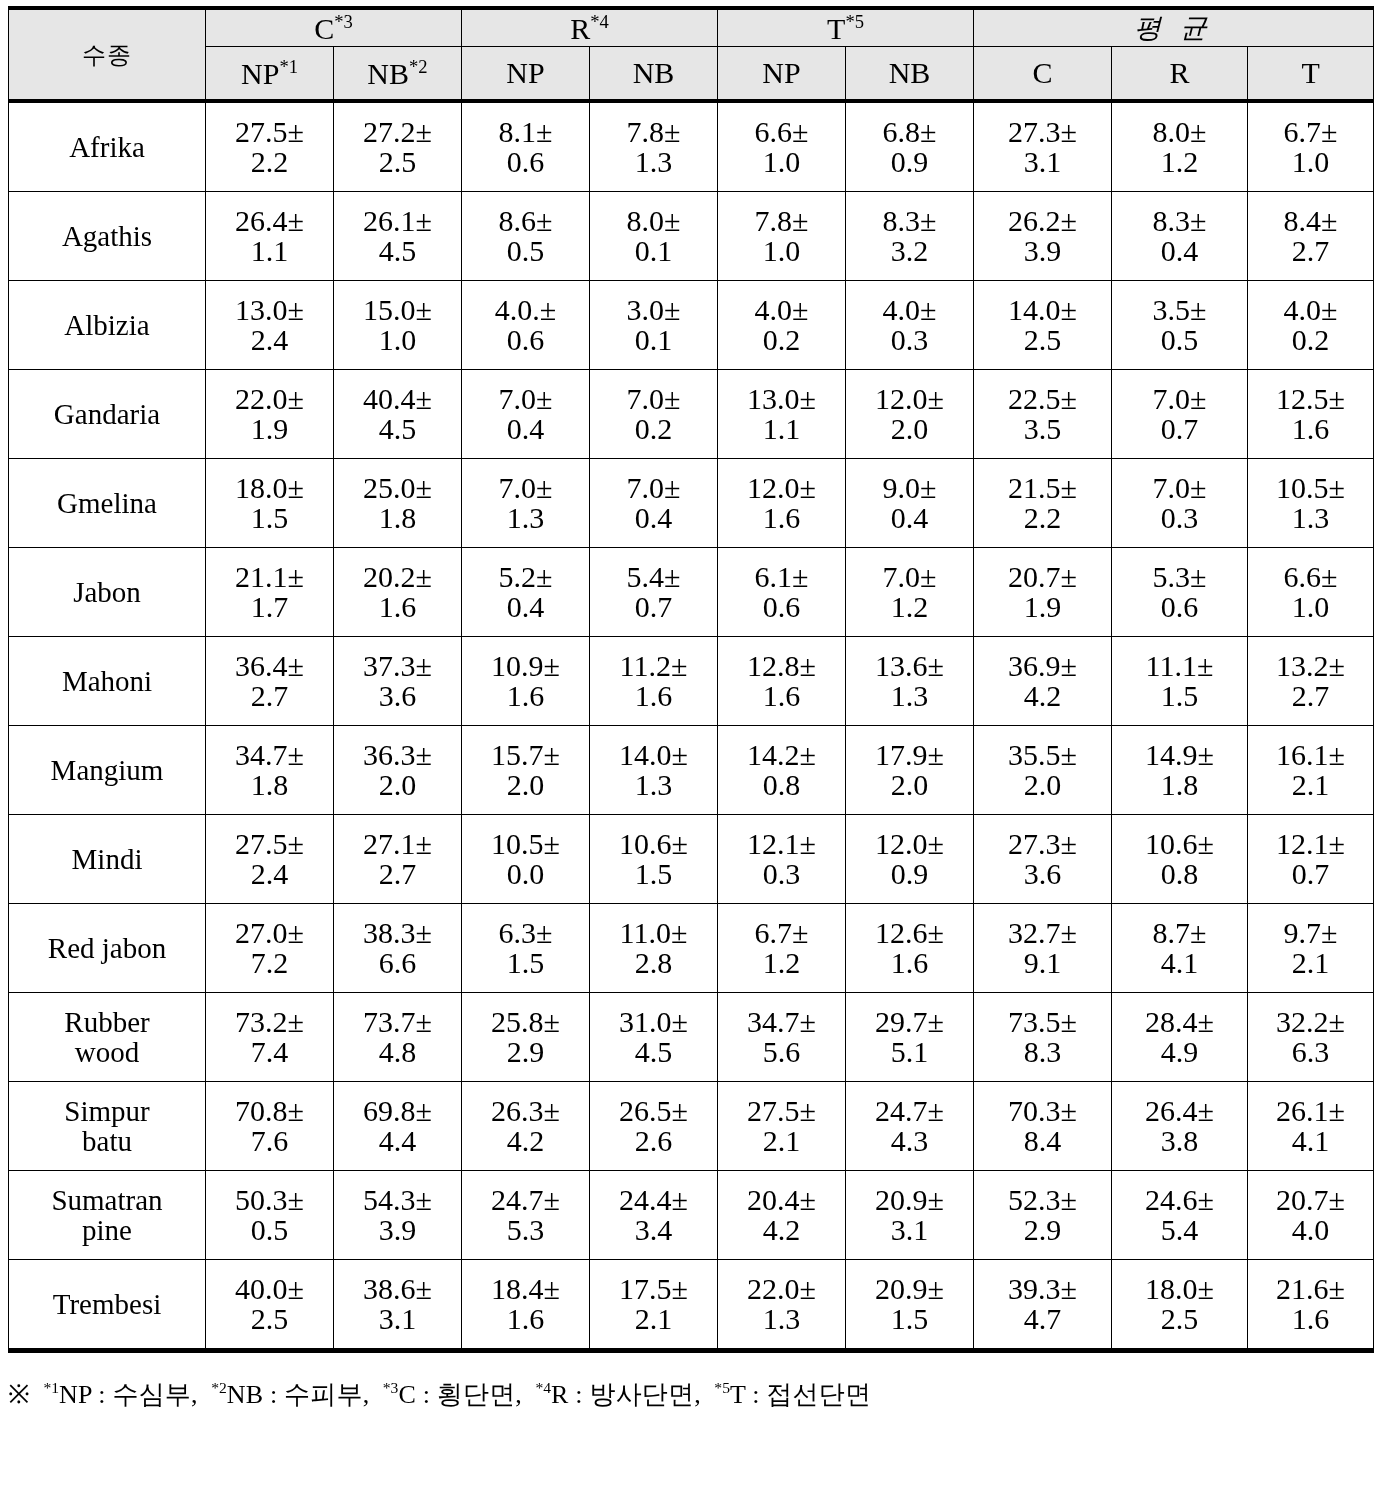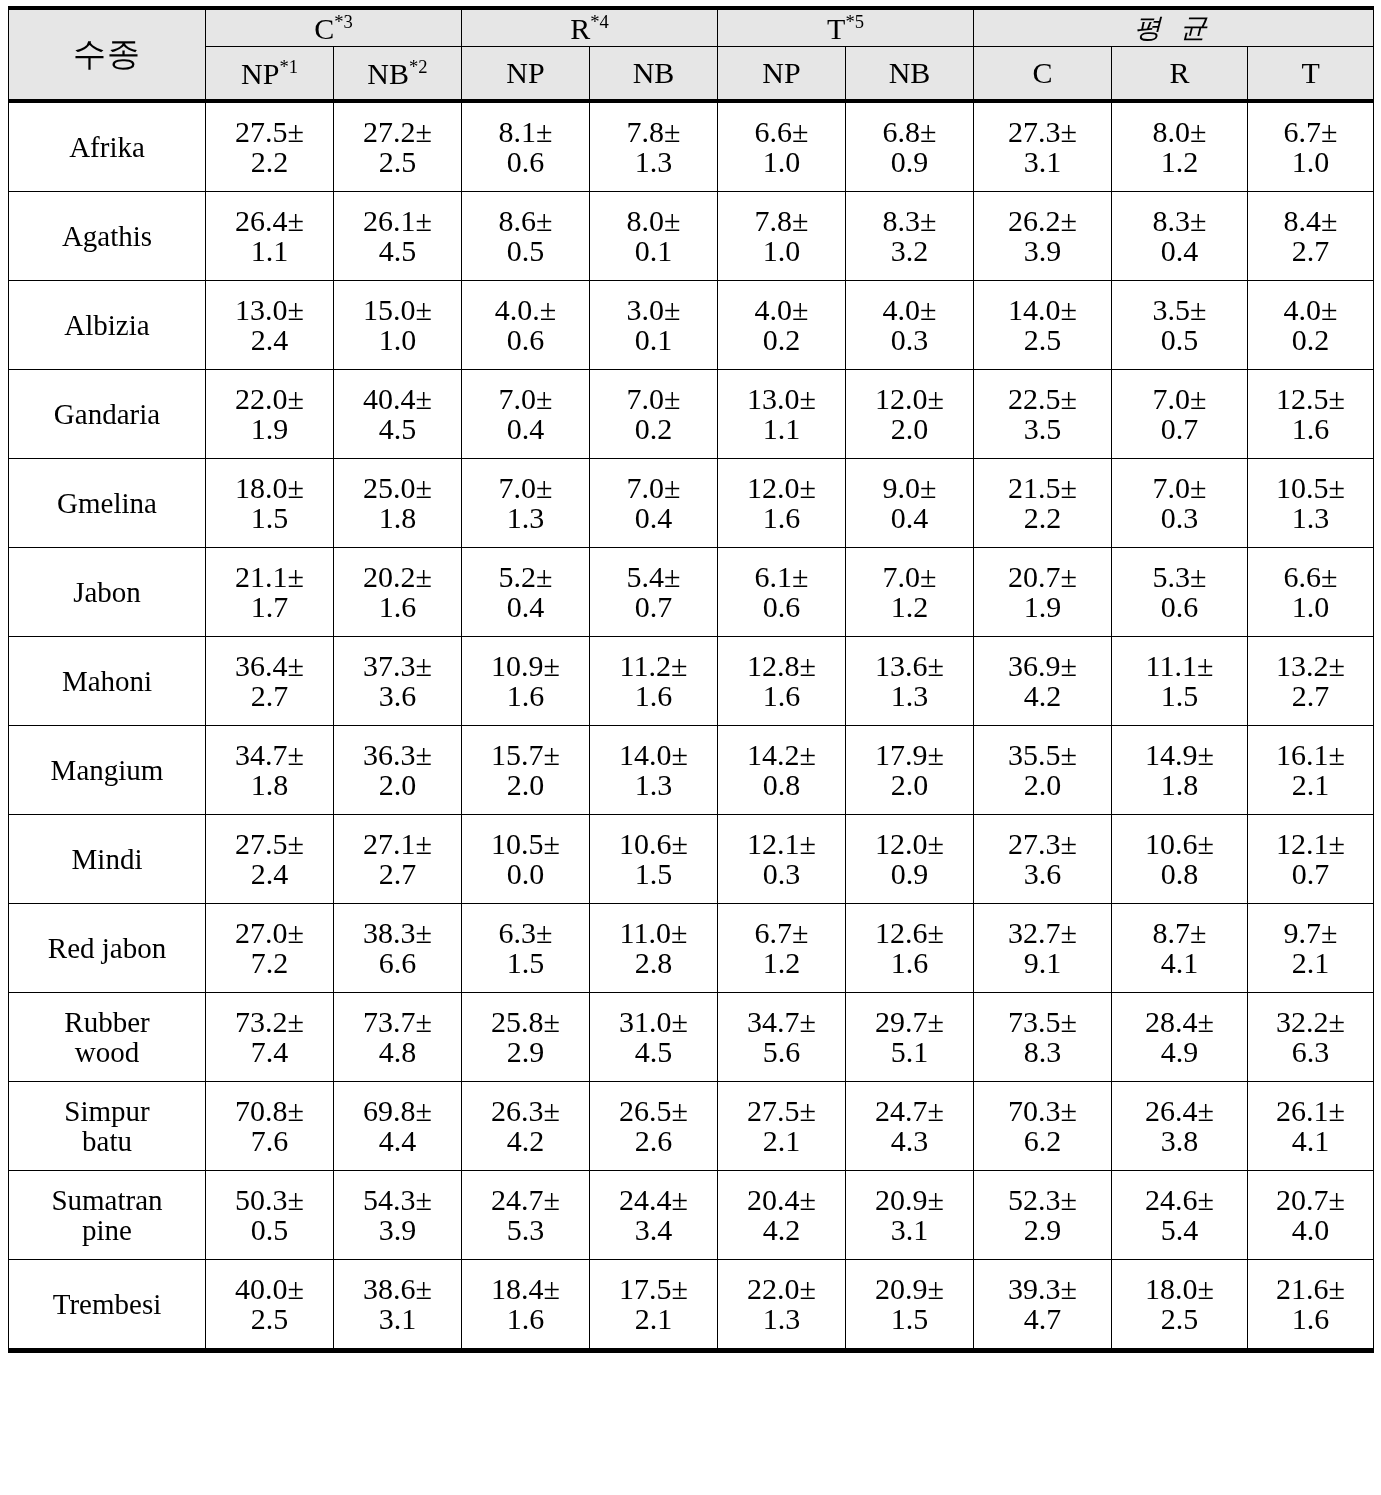--- a/index.html
+++ b/index.html
@@ -36,21 +36,21 @@
     font-weight: normal;
   }
   
   thead tr.head-top th { border-top: 4px solid #000; }
   thead.table-head { background: #e6e6e6; }
   thead.table-head th { background: #e6e6e6; }
   tbody tr:first-child td { border-top: 4px solid #000; }
   tbody tr:last-child td { border-bottom: 5px solid #000; text-align: center; }
 
   th.sp-head {
-    font-size: 33px;
+    font-size: 24px;
     letter-spacing: 1px;
   }
   th.grp-head {
     font-size: 30px;
   }
   th.sub-head {
     font-size: 30px;
     height: 52px;
   }
   th.avg-head {
@@ -578,21 +578,21 @@
           <td class="value">
             <span class="v1">27.5±</span>
             <span class="v2">2.1</span>
           </td>
           <td class="value">
             <span class="v1">24.7±</span>
             <span class="v2">4.3</span>
           </td>
           <td class="value">
             <span class="v1">70.3±</span>
-            <span class="v2">6.2</span>
+            <span class="v2">8.4</span>
           </td>
           <td class="value">
             <span class="v1">26.4±</span>
             <span class="v2">3.8</span>
           </td>
           <td class="value">
             <span class="v1">26.1±</span>
             <span class="v2">4.1</span>
           </td>
         </tr>
@@ -670,14 +670,15 @@
             <span class="v2">2.5</span>
           </td>
           <td class="value">
             <span class="v1">21.6±</span>
             <span class="v2">1.6</span>
           </td>
         </tr>
       </tbody>
   </table>
 
+  <div class="footnote" id="footnote"><span>※&nbsp; </span><sup class="fn">*1</sup><span>NP : 수심부,&nbsp; </span><sup class="fn">*2</sup><span>NB : 수피부,&nbsp; </span><sup class="fn">*3</sup><span>C : 횡단면,&nbsp; </span><sup class="fn">*4</sup><span>R : 방사단면,&nbsp; </span><sup class="fn">*5</sup><span>T : 접선단면</span></div>
 
 </div>
 
 </body></html>

